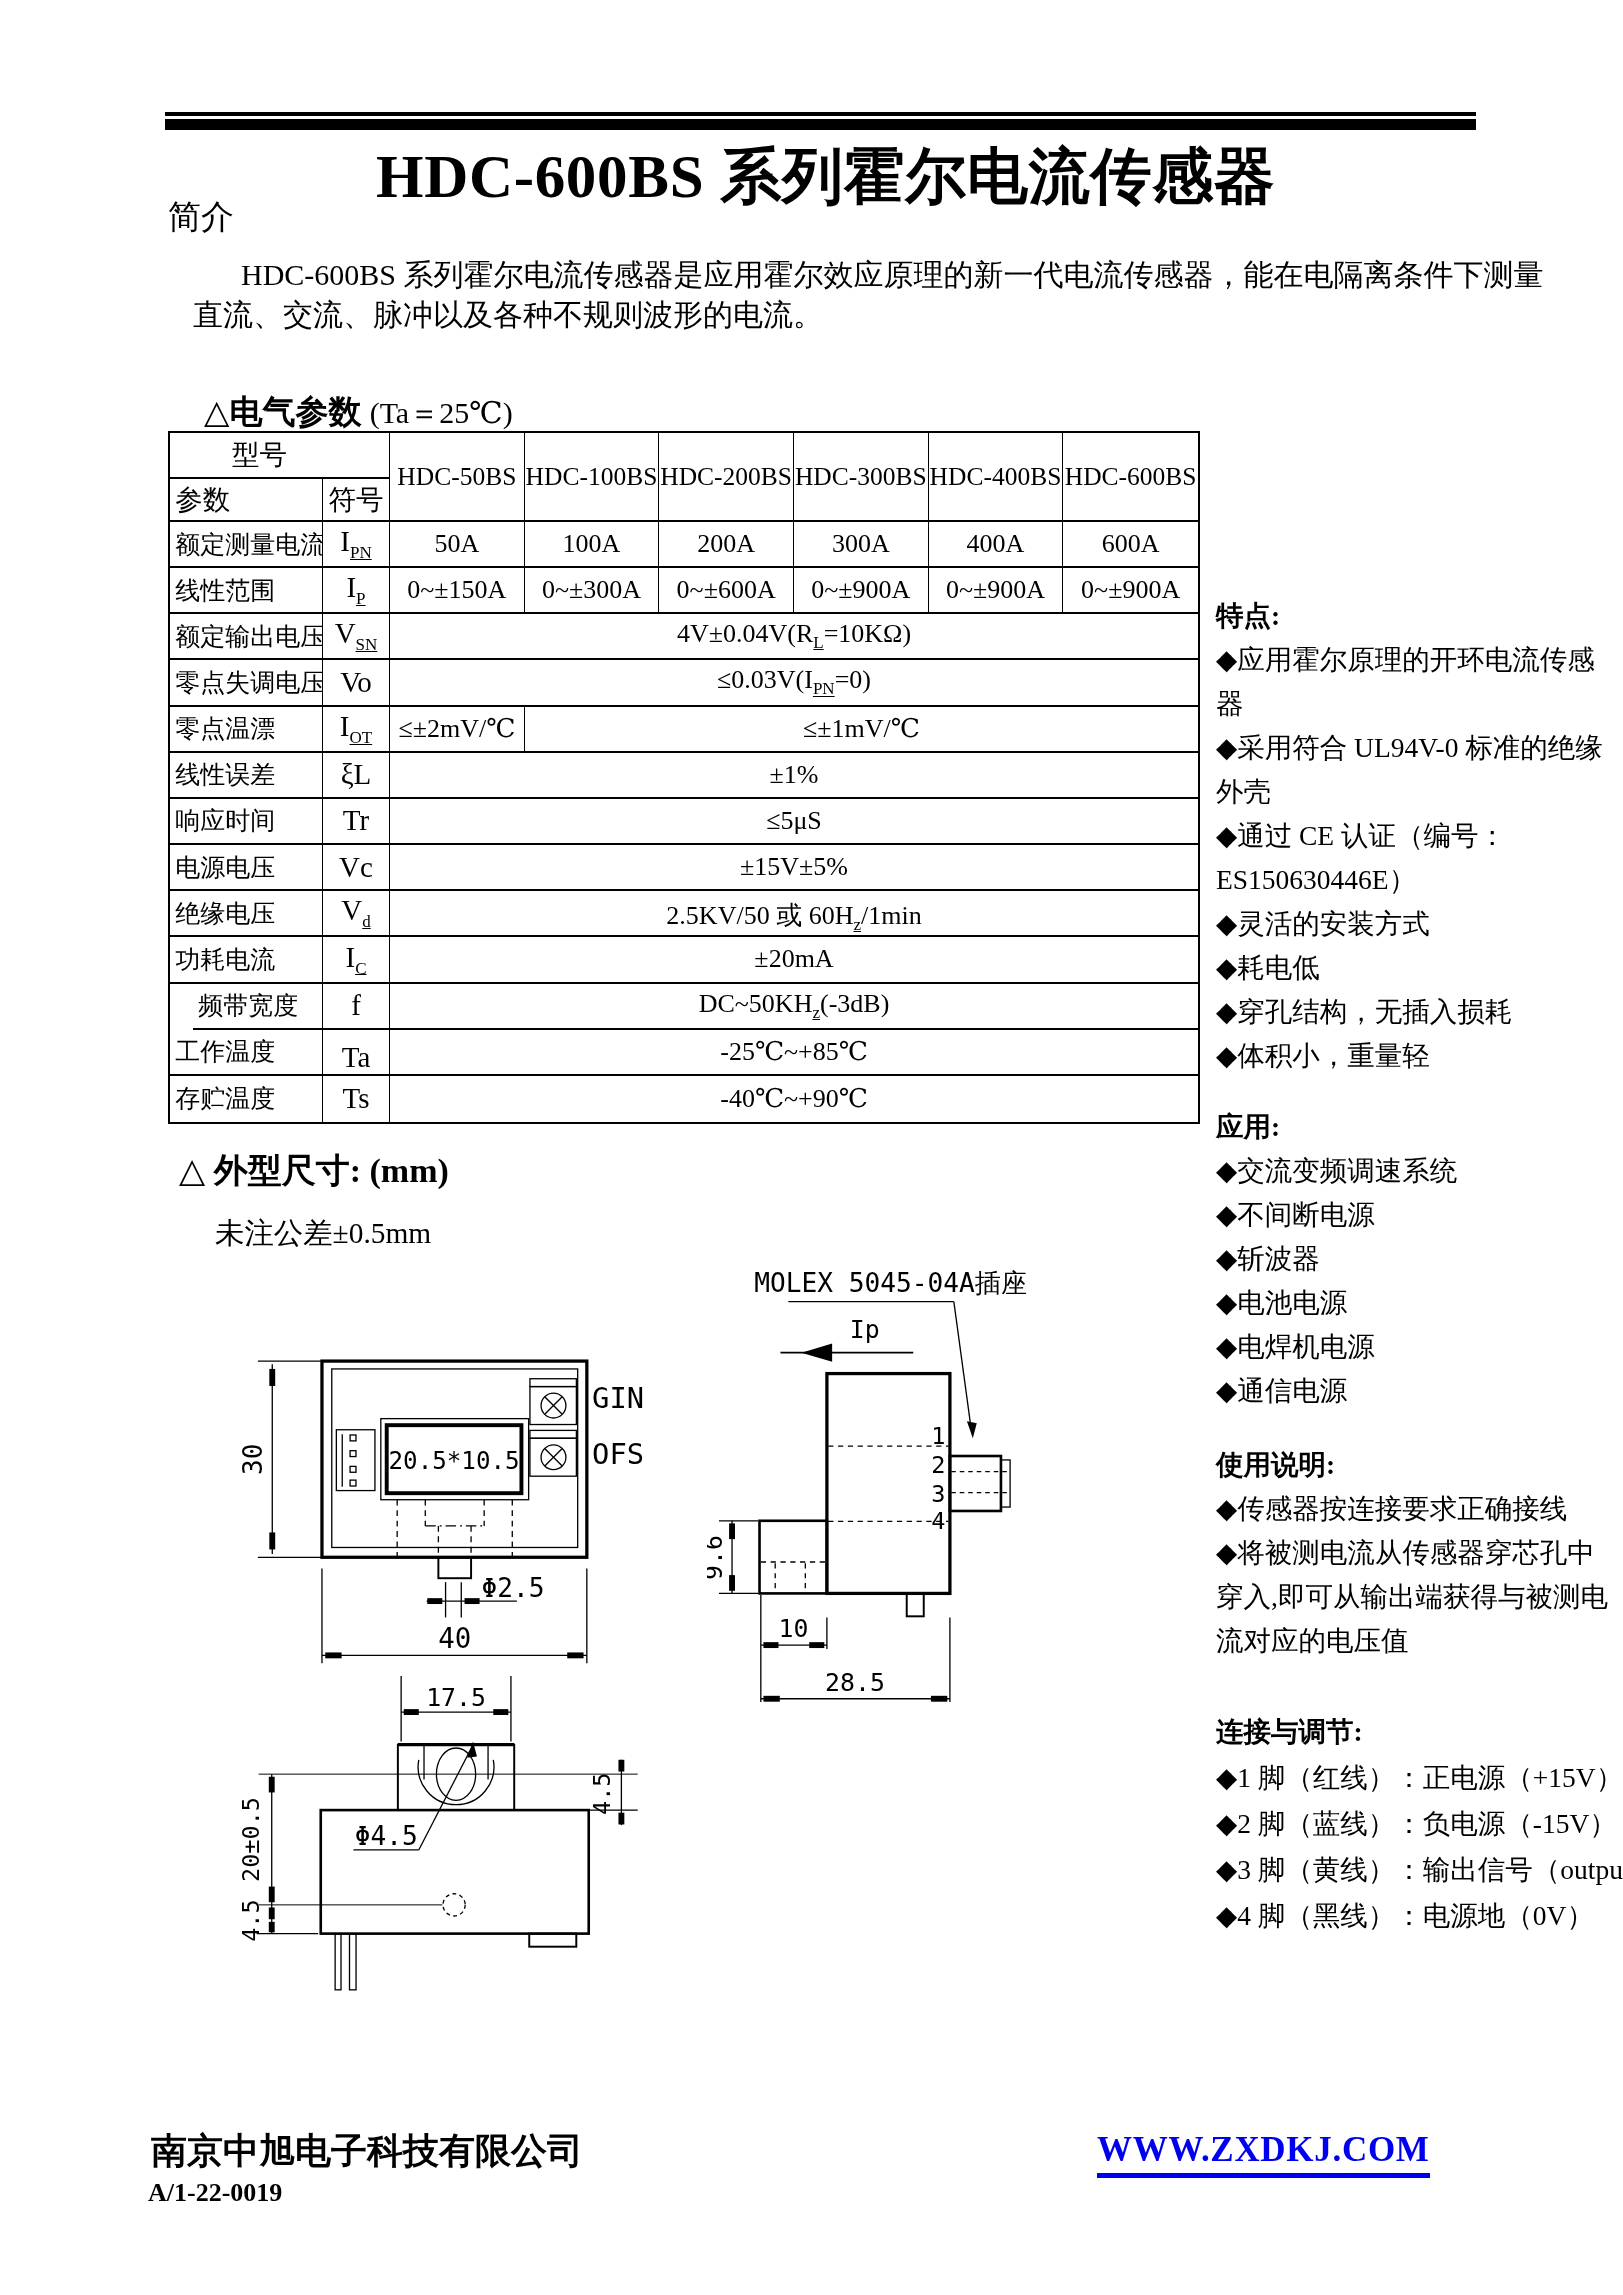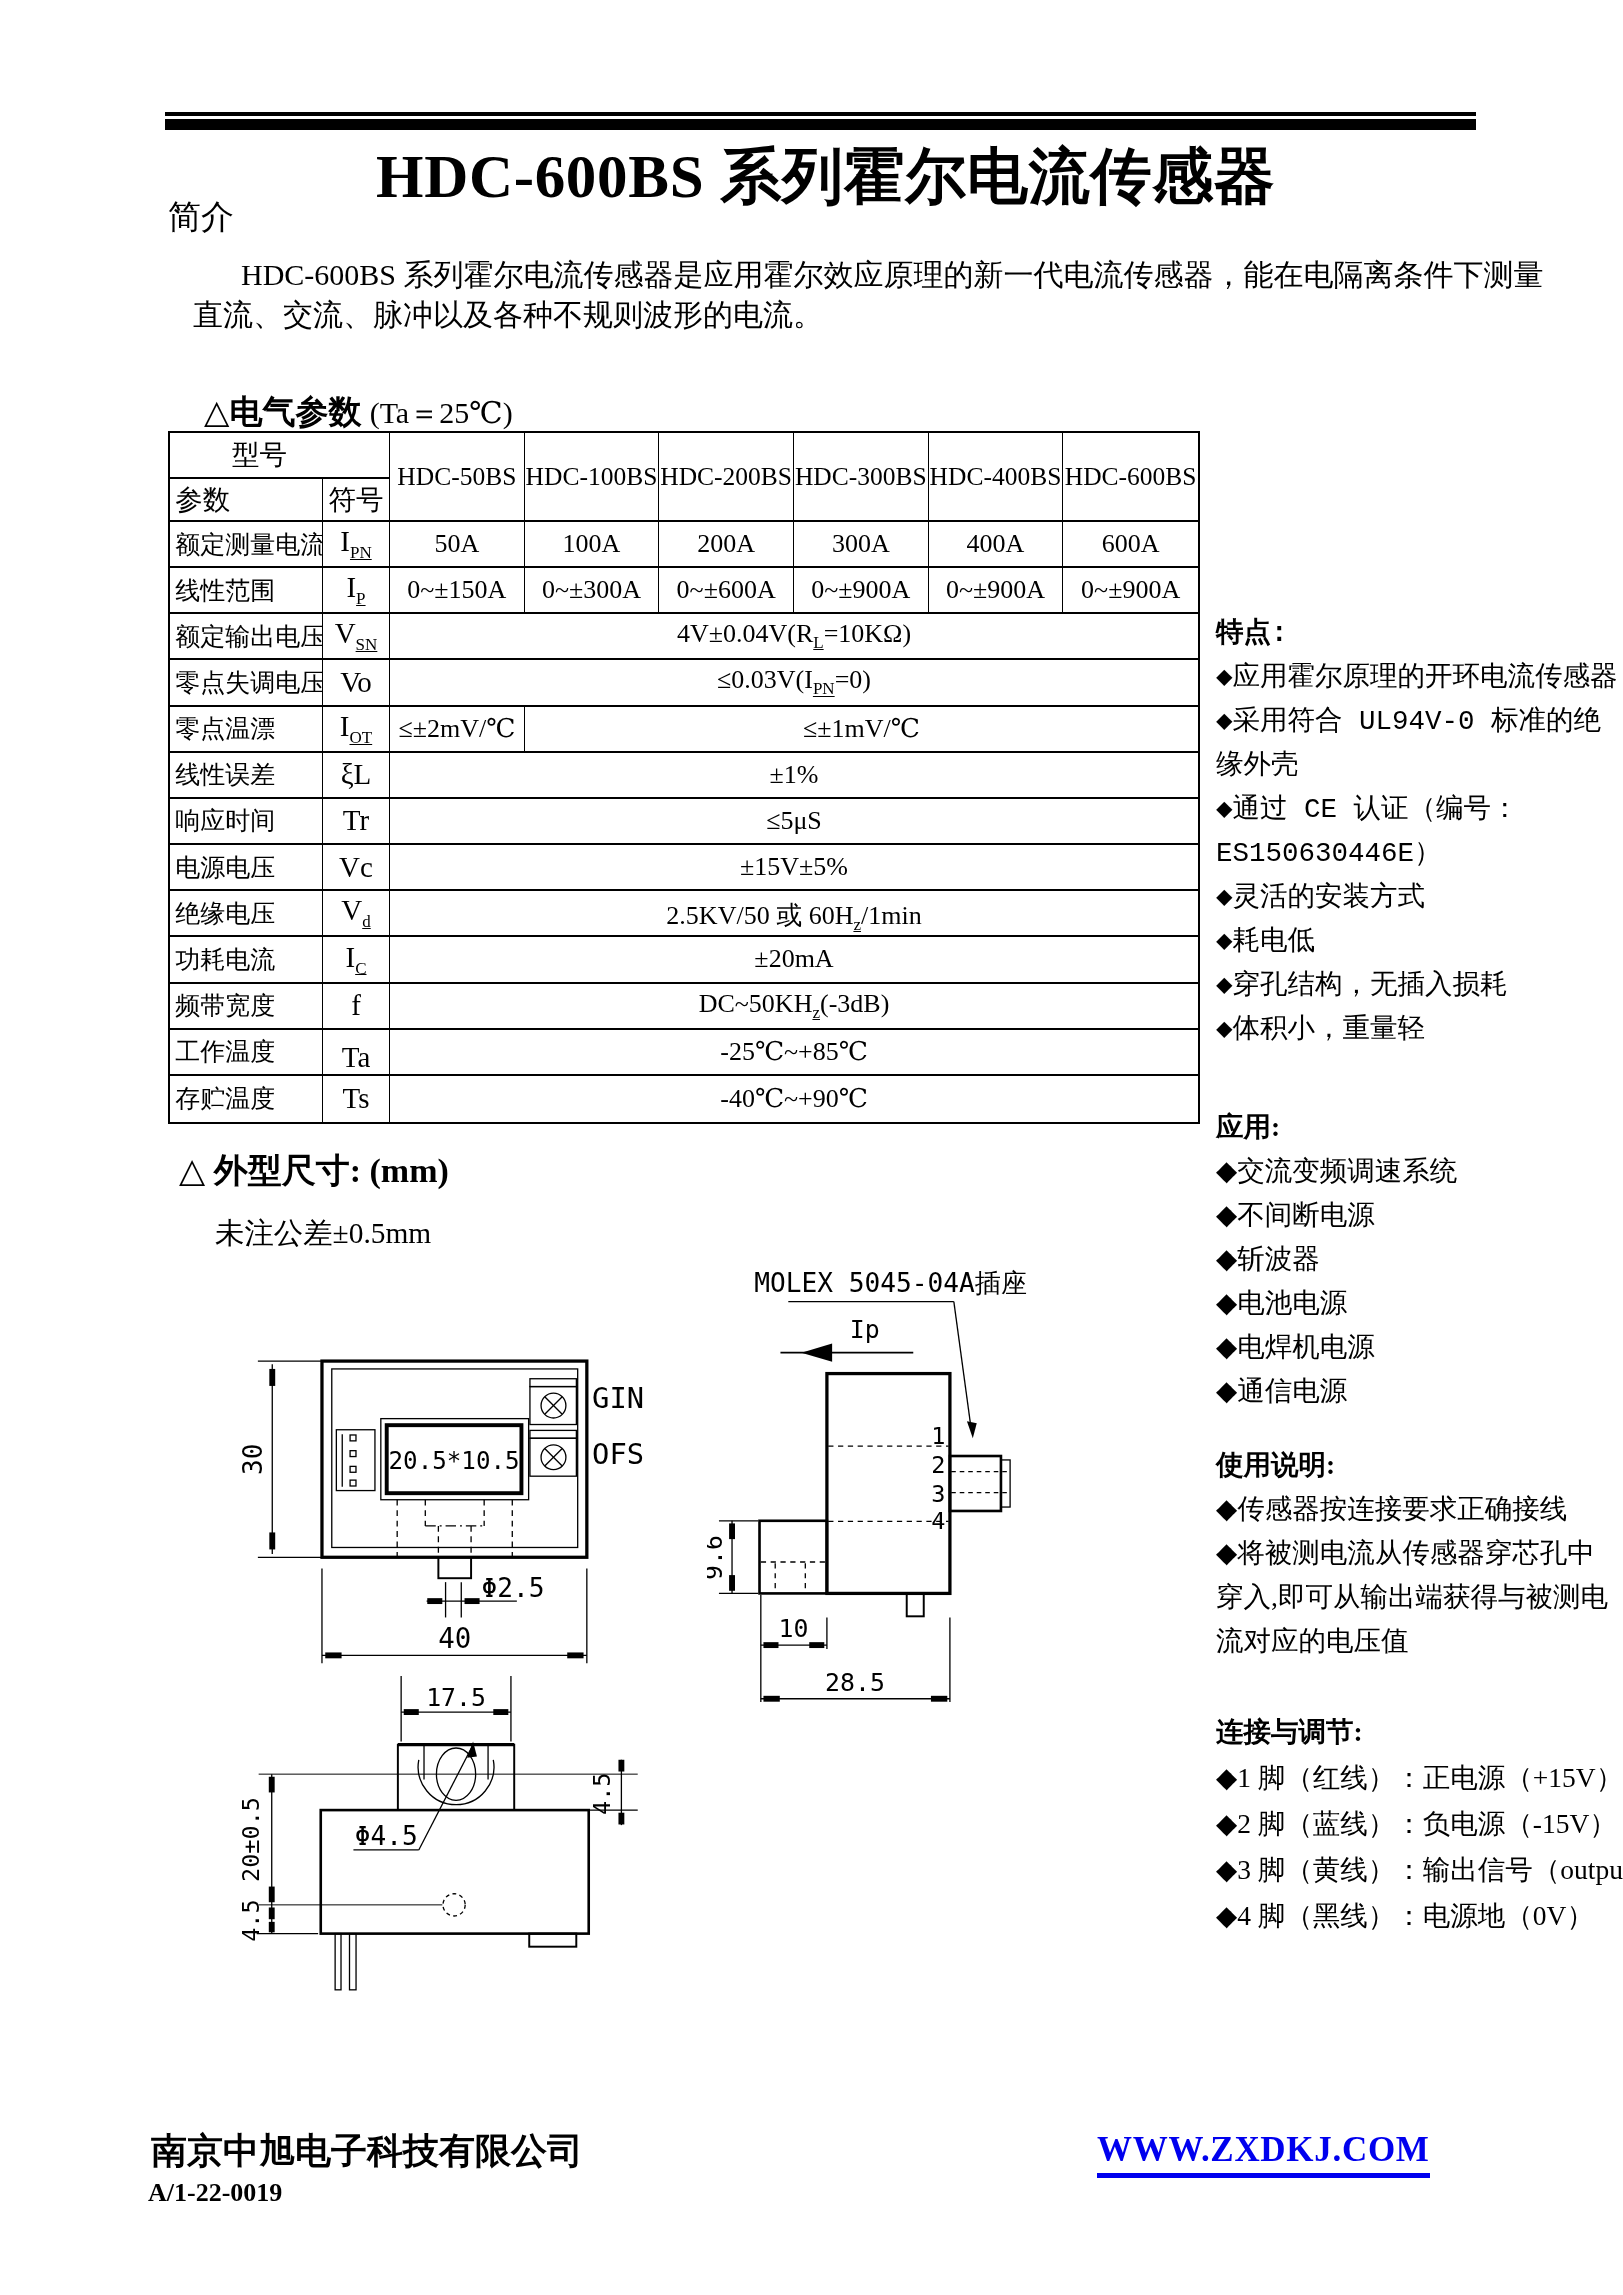--- a/index.html
+++ b/index.html
@@ -34,21 +34,21 @@
   .tc.val{font-size:26px;}
   .tc sub{font-size:17px;text-decoration:underline;}
   
   .dim-h{left:179px;top:1148px;font-size:34px;font-weight:bold;white-space:nowrap;}
   .tol-note{left:215px;top:1214px;font-size:29.4px;}
   svg text{font-family:"DejaVu Sans Mono","Liberation Mono",monospace;fill:#000;}
   svg .cad{stroke:#000;fill:none;}
   
   .sb-sec{position:absolute;left:1216px;width:406px;font-size:27.5px;line-height:44px;}
   .sb-sec .hd{font-weight:bold;}
-  .sec-features{top:612px;font-family:Liberation Mono, monospace;}
+  .sec-features{top:594px;}
   .sec-applications{top:1105px;}
   .sec-usage{top:1443px;}
   .sec-connection{top:1709px;width:452px;line-height:46px;}
   
   .f-company{left:151px;top:2127px;font-size:36px;font-weight:bold;}
   .f-doc{left:148px;top:2178px;font-size:26px;font-weight:bold;}
   .f-web{left:1097px;top:2130px;font-size:35px;font-weight:bold;color:#0000ee;
          border-bottom:5.9px solid #0000ee;padding-bottom:3.3px;letter-spacing:0.7px;}
 </style>
 </head>
@@ -150,21 +150,21 @@
       <div class="tc val nr" style="grid-area: 11 / 3 / auto / 9; align-items: flex-end;">
         <span><span>2.5KV/50 或 60H</span><sub>z</sub><span>/1min</span></span>
       </div>
       <div class="tc param" style="grid-area: 12 / 1;">功耗电流</div>
       <div class="tc sym" style="grid-area: 12 / 2;">
         <span><span>I</span><sub>C</sub></span>
       </div>
       <div class="tc val nr" style="grid-area: 12 / 3 / auto / 9;">
         <span><span>±20mA</span></span>
       </div>
-      <div class="tc param" style="grid-area: 13 / 1;">频带宽度</div>
+      <div class="tc param" style="grid-area: 13 / 1; margin-left: 23px;">频带宽度</div>
       <div class="tc sym" style="grid-area: 13 / 2;">
         <span><span>f</span></span>
       </div>
       <div class="tc val nr" style="grid-area: 13 / 3 / auto / 9;">
         <span><span>DC~50KH</span><sub>z</sub><span>(-3dB)</span></span>
       </div>
       <div class="tc param" style="grid-area: 14 / 1;">工作温度</div>
       <div class="tc sym" style="grid-area: 14 / 2; align-items: flex-end;">
         <span><span>Ta</span></span>
       </div>

